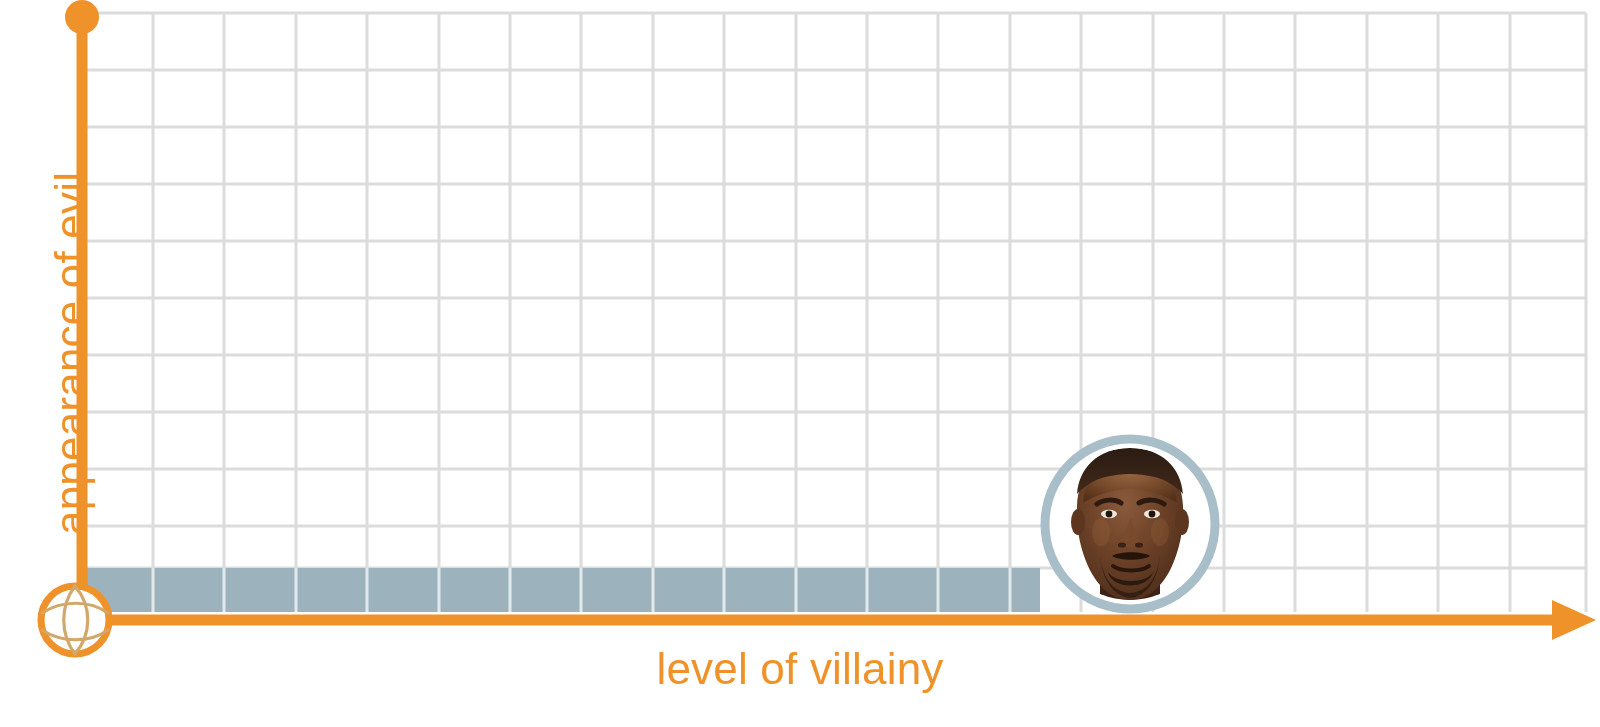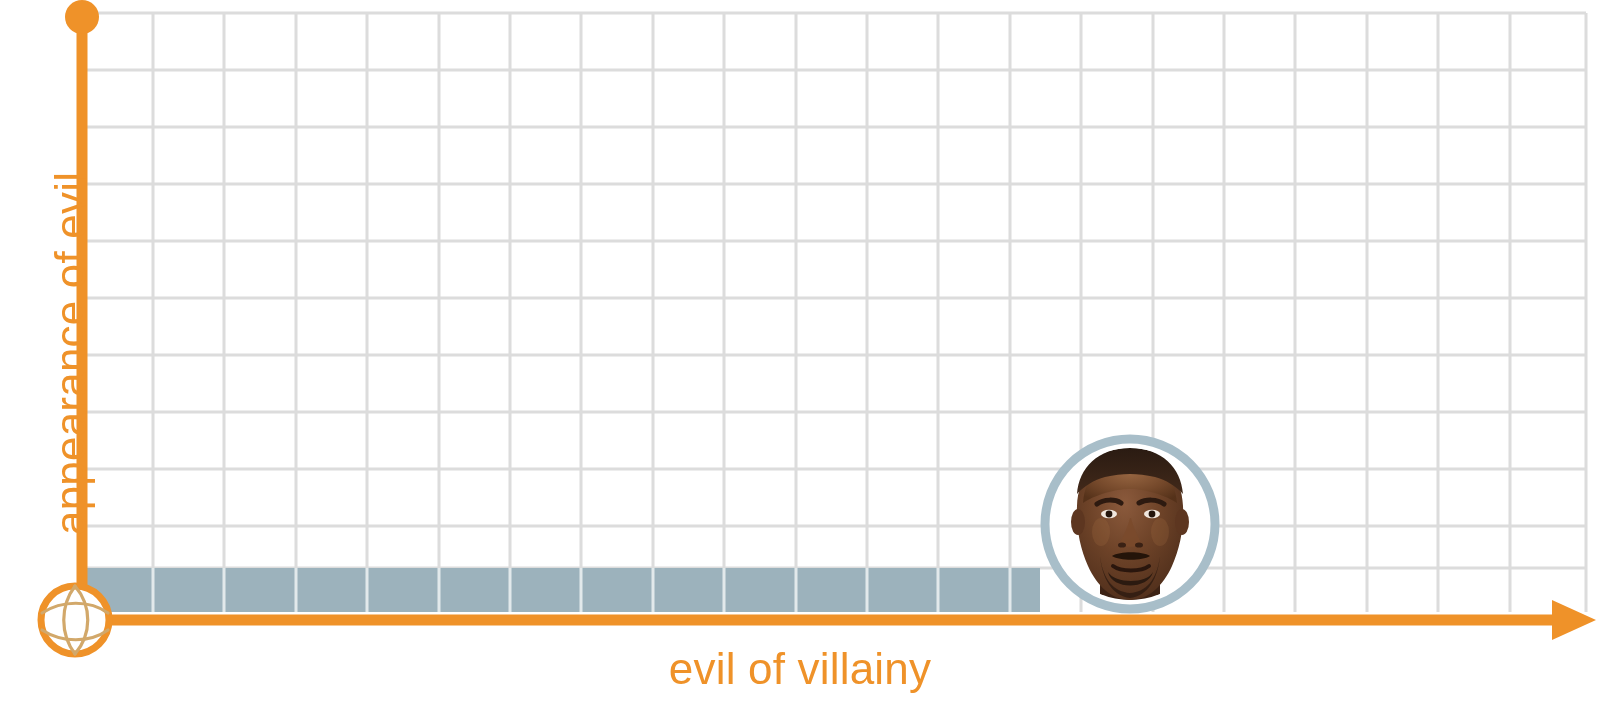--- a/index.html
+++ b/index.html
@@ -214,17 +214,17 @@
         <path d="M 1108 572 C 1112 590, 1148 590, 1153 572 C 1147 584, 1115 584, 1108 572 Z" fill="#2b1a10"></path>
         <path d="M 1100 556 C 1102 578, 1112 596, 1130 598 C 1148 596, 1158 578, 1160 556
                  C 1157 580, 1146 592, 1130 593 C 1114 592, 1103 580, 1100 556 Z" fill="#2b1a10" opacity="0.75"></path>
 
         <ellipse cx="1101" cy="532" rx="9" ry="14" fill="#a87245" opacity="0.22"></ellipse>
         <ellipse cx="1160" cy="532" rx="9" ry="14" fill="#a87245" opacity="0.22"></ellipse>
       </g>
     </g>
   </svg>
 
-  <div class="axis-label" id="x-axis-label">evil of villainy</div>
+  <div class="axis-label" id="x-axis-label">level of villainy</div>
 
   <div class="axis-label" id="y-axis-label">appearance of evil</div>
 
 </div>
 
 </body></html>

